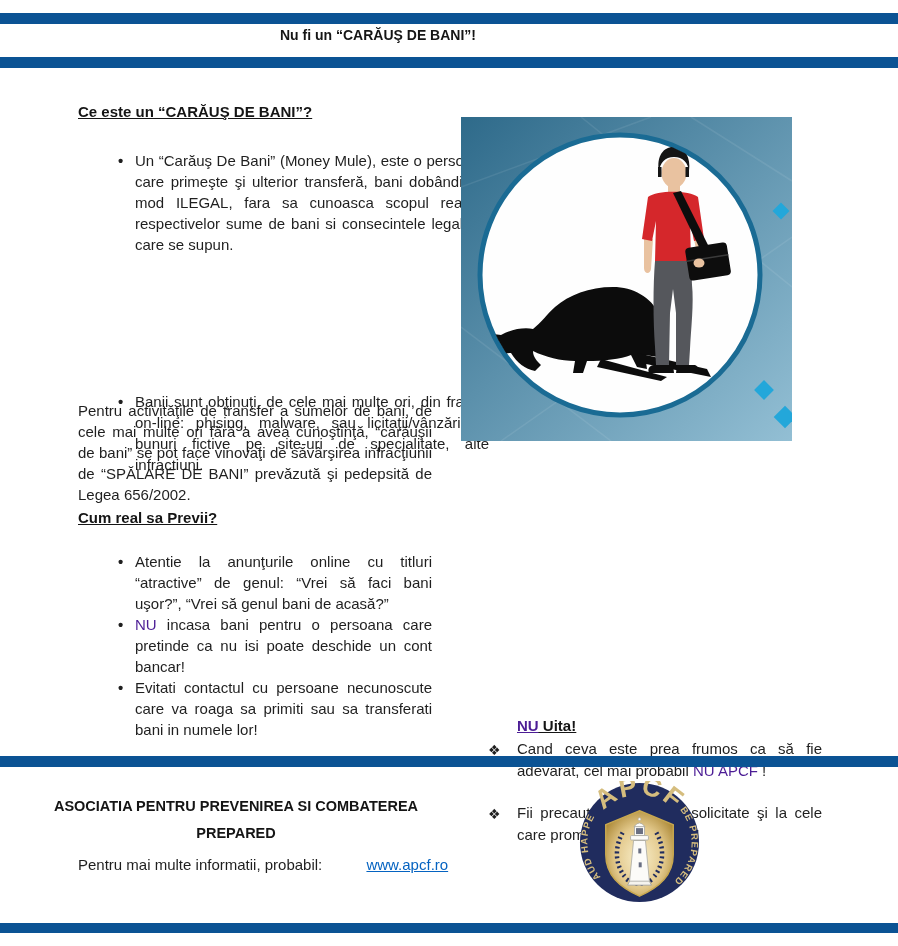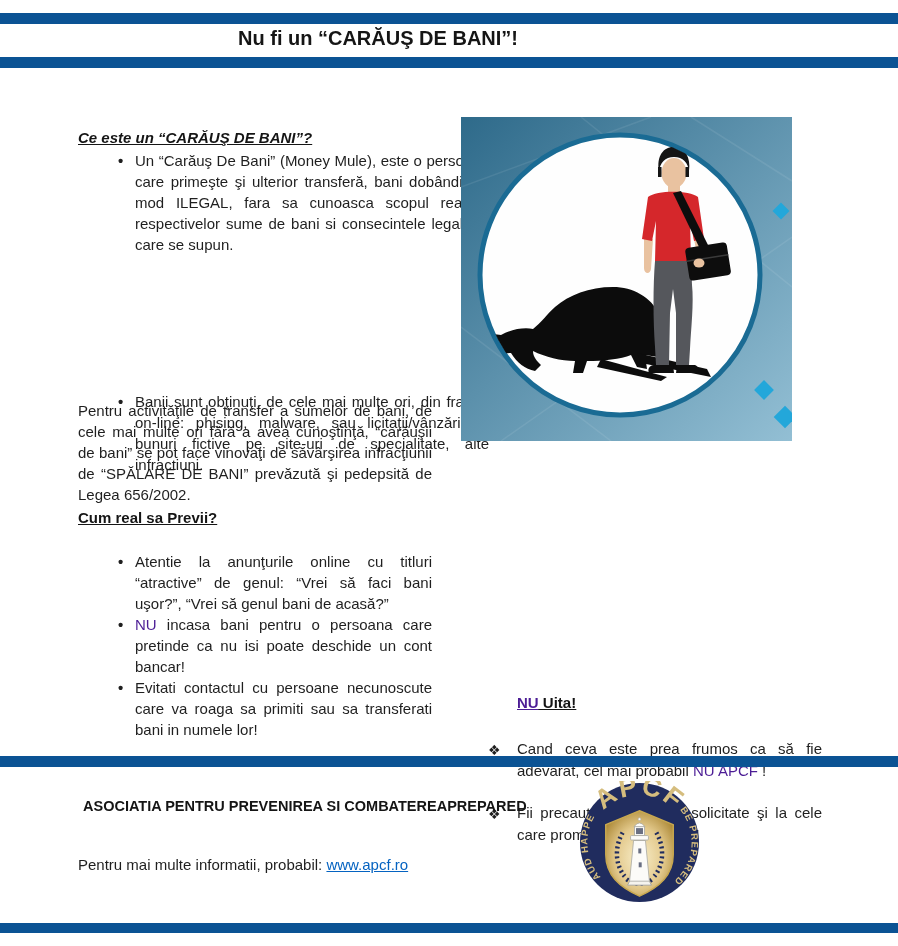--- a/index.html
+++ b/index.html
@@ -3,56 +3,56 @@
 <meta charset="utf-8">
 <style>
   html,body{margin:0;padding:0;background:#ffffff;}
   .page{
     position:relative;width:898px;height:946px;background:#ffffff;overflow:hidden;
     font-family:"Liberation Sans","DejaVu Sans",sans-serif;color:#1f1f1f;
   }
   .bar{position:absolute;left:0;width:898px;background:#0b5394;}
   .title{
     position:absolute;top:27px;left:0;width:756px;text-align:center;
-    font-size:20px;font-weight:bold;color:#151515;white-space:nowrap;
+    font-size:14px;font-weight:bold;color:#151515;white-space:nowrap;
   }
   .col-left{position:absolute;left:78px;width:354px;}
   .h{
     font-size:15px;font-weight:bold;text-decoration:underline;color:#151515;
     white-space:nowrap;
   }
   .body-txt{font-size:15px;line-height:21px;text-align:justify;}
   .li{position:relative;padding-left:57px;}
   .li .mark{position:absolute;left:40px;top:0;font-weight:bold;}
   .b{font-weight:normal;}
   .red{color:#4c1d95;}
   .u{text-decoration:underline;}
   .col-right{position:absolute;left:488px;width:305px;}
   .li2{position:relative;padding-left:29px;font-size:15px;line-height:22px;text-align:justify;}
   .li2 .mark{position:absolute;left:0;top:1px;font-size:14px;color:#1f1f1f;}
   .footer-org{
-    position:absolute;left:83px;top:793px;width:332px;
-    display:flex;flex-direction:row;align-items:flex-end;
+    position:absolute;left:70px;top:793px;width:332px;
+    display:flex;flex-direction:column;align-items:center;
     font-size:14.5px;font-weight:bold;line-height:27px;color:#151515;
   }
   .footer-org span{white-space:nowrap;}
   .footer-info{position:absolute;left:78px;top:856px;font-size:15px;white-space:nowrap;}
-  .footer-info a{color:#0563c1;text-decoration:underline;cursor:pointer;}
+  .footer-info a{color:#0563c1;text-decoration:underline;cursor:pointer;margin-left:40px;}
   svg{display:block;}
 </style>
 </head>
 <body>
 
 <div class="page">
 
   <div class="bar" style="top:13px;height:11px;"></div>
   <div class="title">Nu fi un “CARĂUŞ DE BANI”!</div>
   <div class="bar" style="top:57px;height:11px;"></div>
 
-  <div class="col-left h" style="top:129px;font-style:italic;">Ce este un “CARĂUŞ DE BANI”?</div>
+  <div class="col-left h" style="top:103px;">Ce este un “CARĂUŞ DE BANI”?</div>
 
   <div class="col-left body-txt li" style="top:150px;">
     <span class="mark">•</span>
     <span><span>Un </span><span class="b">“Carăuş De Bani” (Money Mule)</span><span>, este o persoană care primeşte şi ulterior transferă, bani dobândiţi în mod </span><span class="b">ILEGAL</span><span>, fara sa cunoasca scopul real al respectivelor sume de bani si consecintele legale la care se supun.</span></span>
   </div>
 
   <div class="col-left body-txt li" style="top:286px;">
     <span class="mark">•</span>
     <span>Banii sunt obţinuţi, de cele mai multe ori, din fraude on-line: phising, malware, sau licitaţii/vânzări de bunuri fictive pe site-uri de specialitate, alte infractiuni.</span>
   </div>
@@ -131,21 +131,21 @@
       </g>
     </g>
     <g fill="#23a7da">
       <rect x="314" y="88" width="12" height="12" transform="rotate(45 320 94)"></rect>
       <rect x="296" y="266" width="14" height="14" transform="rotate(45 303 273)"></rect>
       <rect x="316" y="292" width="16" height="16" transform="rotate(45 324 300)"></rect>
     </g>
   </svg>
 
   <div class="col-right">
-    <div class="h" style="position:absolute;top:505px;left:29px;"><span class="red u">NU</span><span class="u"> Uita!</span></div>
+    <div class="h" style="position:absolute;top:528px;left:29px;"><span class="red u">NU</span><span class="u"> Uita!</span></div>
     <div class="li2" style="position:absolute;top:549px;width:305px;">
       <span class="mark">❖</span>
       <span><span>Cand ceva este prea frumos ca să fie adevarat, cel mai probabil </span><span class="b red">NU APCF</span><span> !</span></span>
     </div>
     <div class="li2" style="position:absolute;top:613px;width:305px;">
       <span class="mark">❖</span>
       <span>Fii precaut la ofertele nesolicitate şi la cele care promit câştiguri facile !</span>
     </div>
   </div>
 

